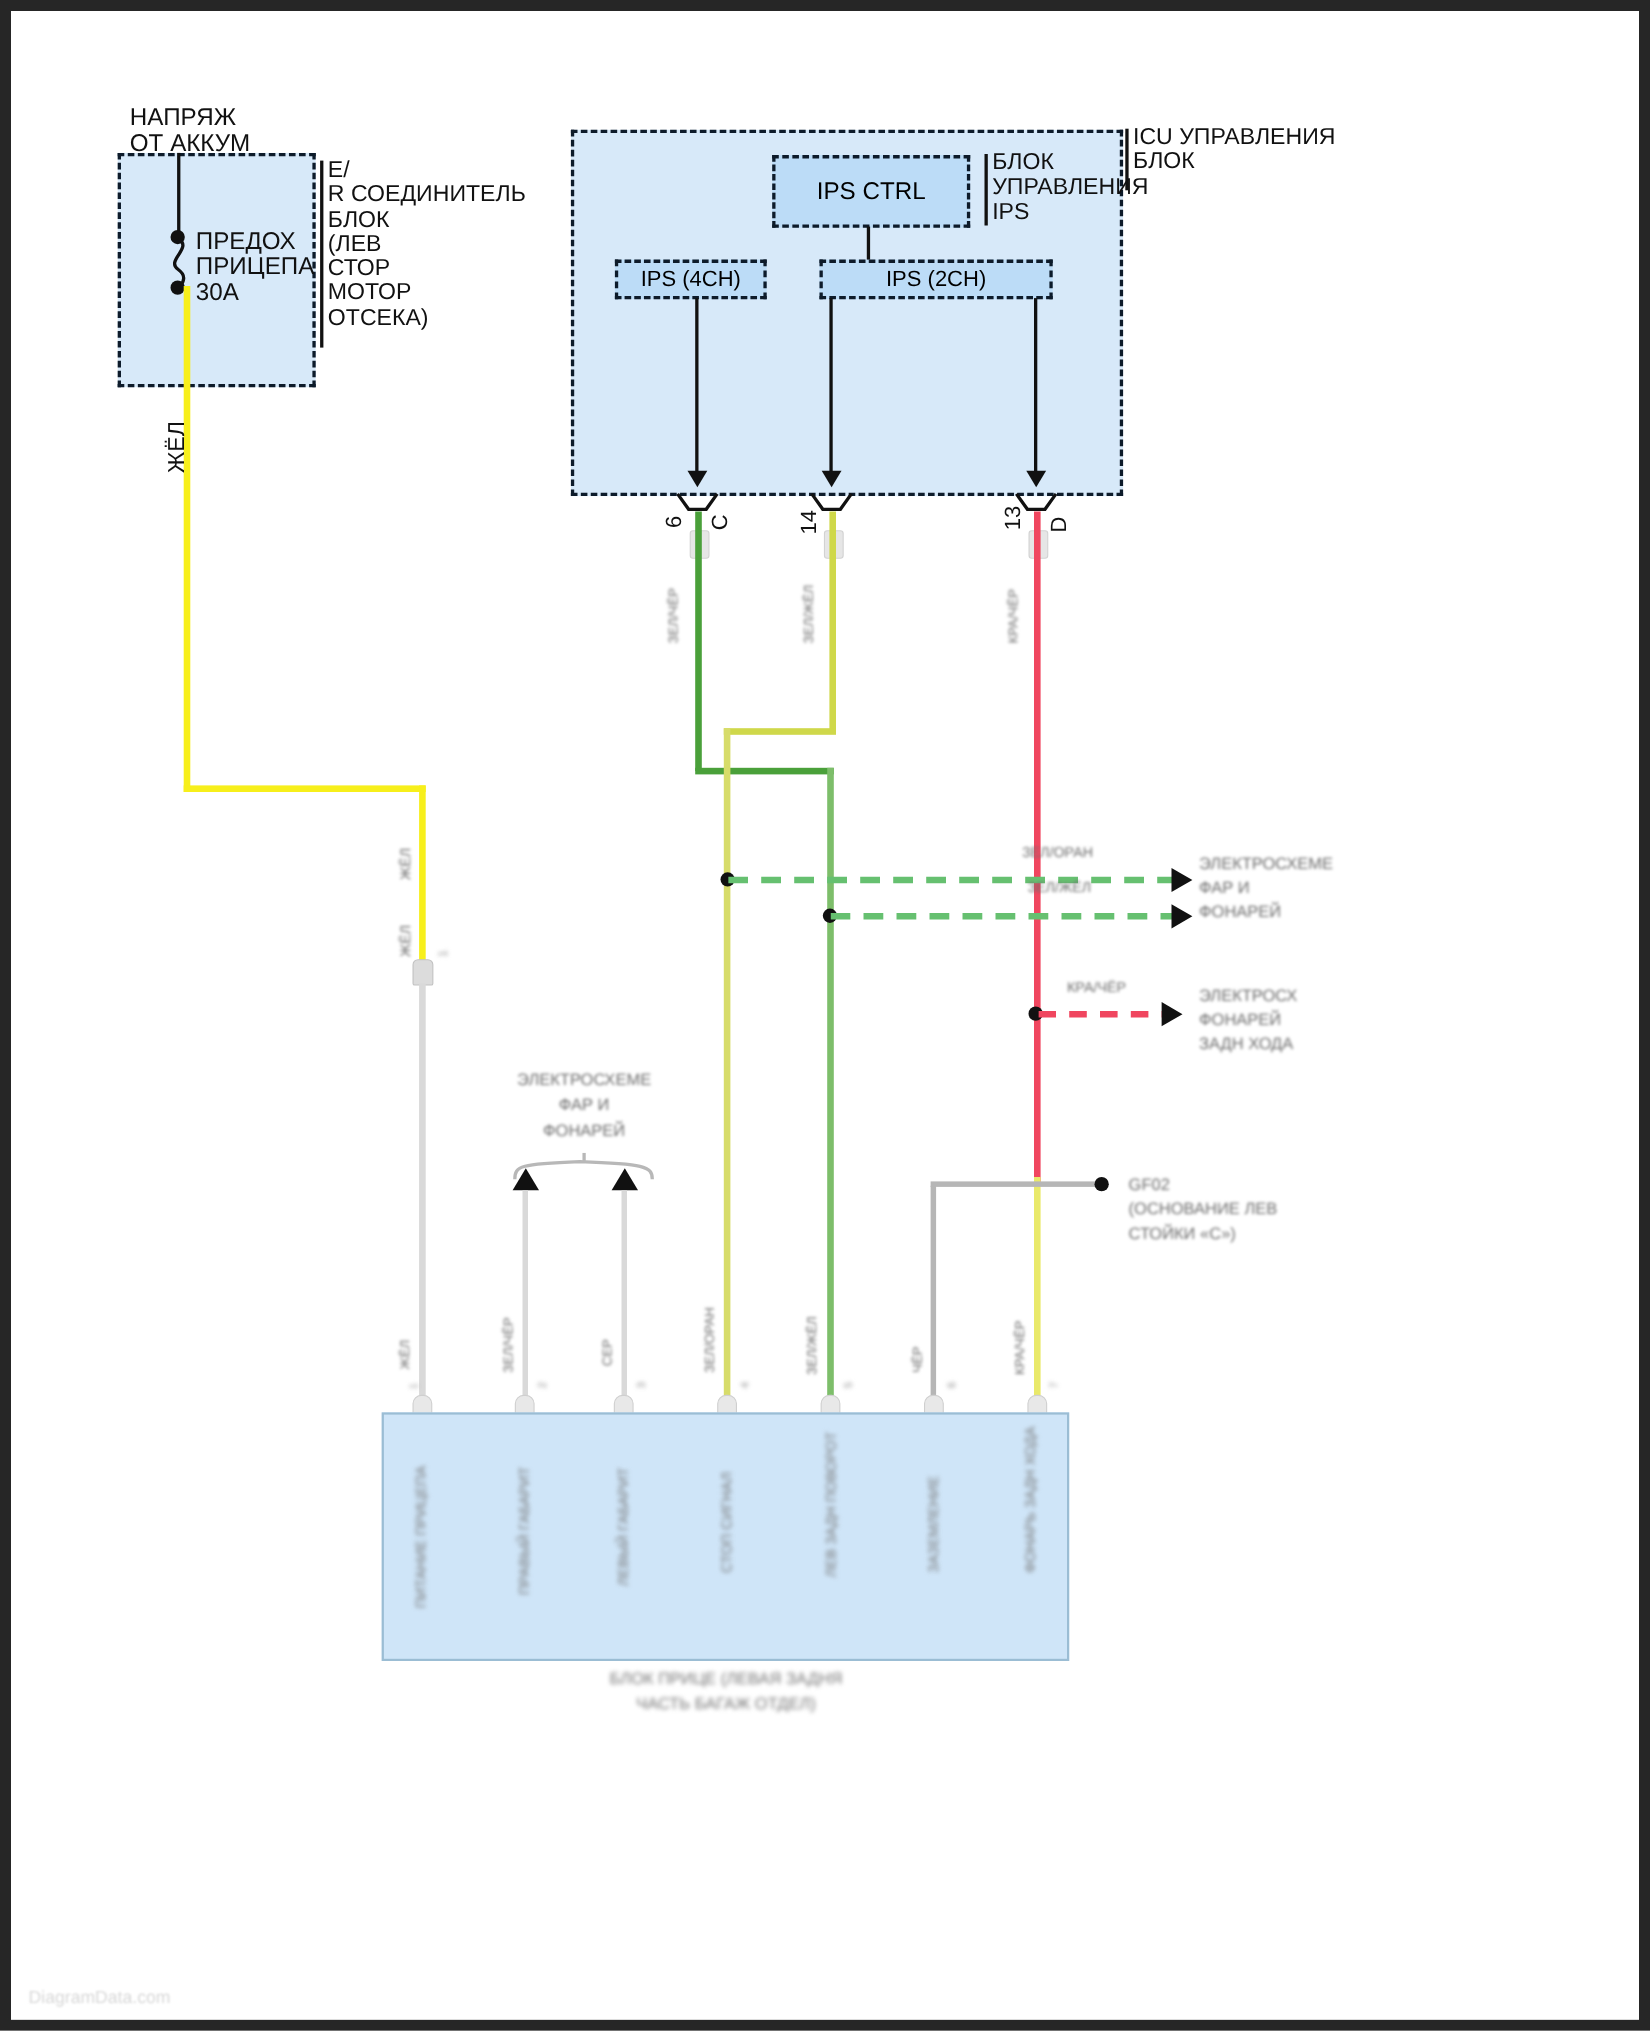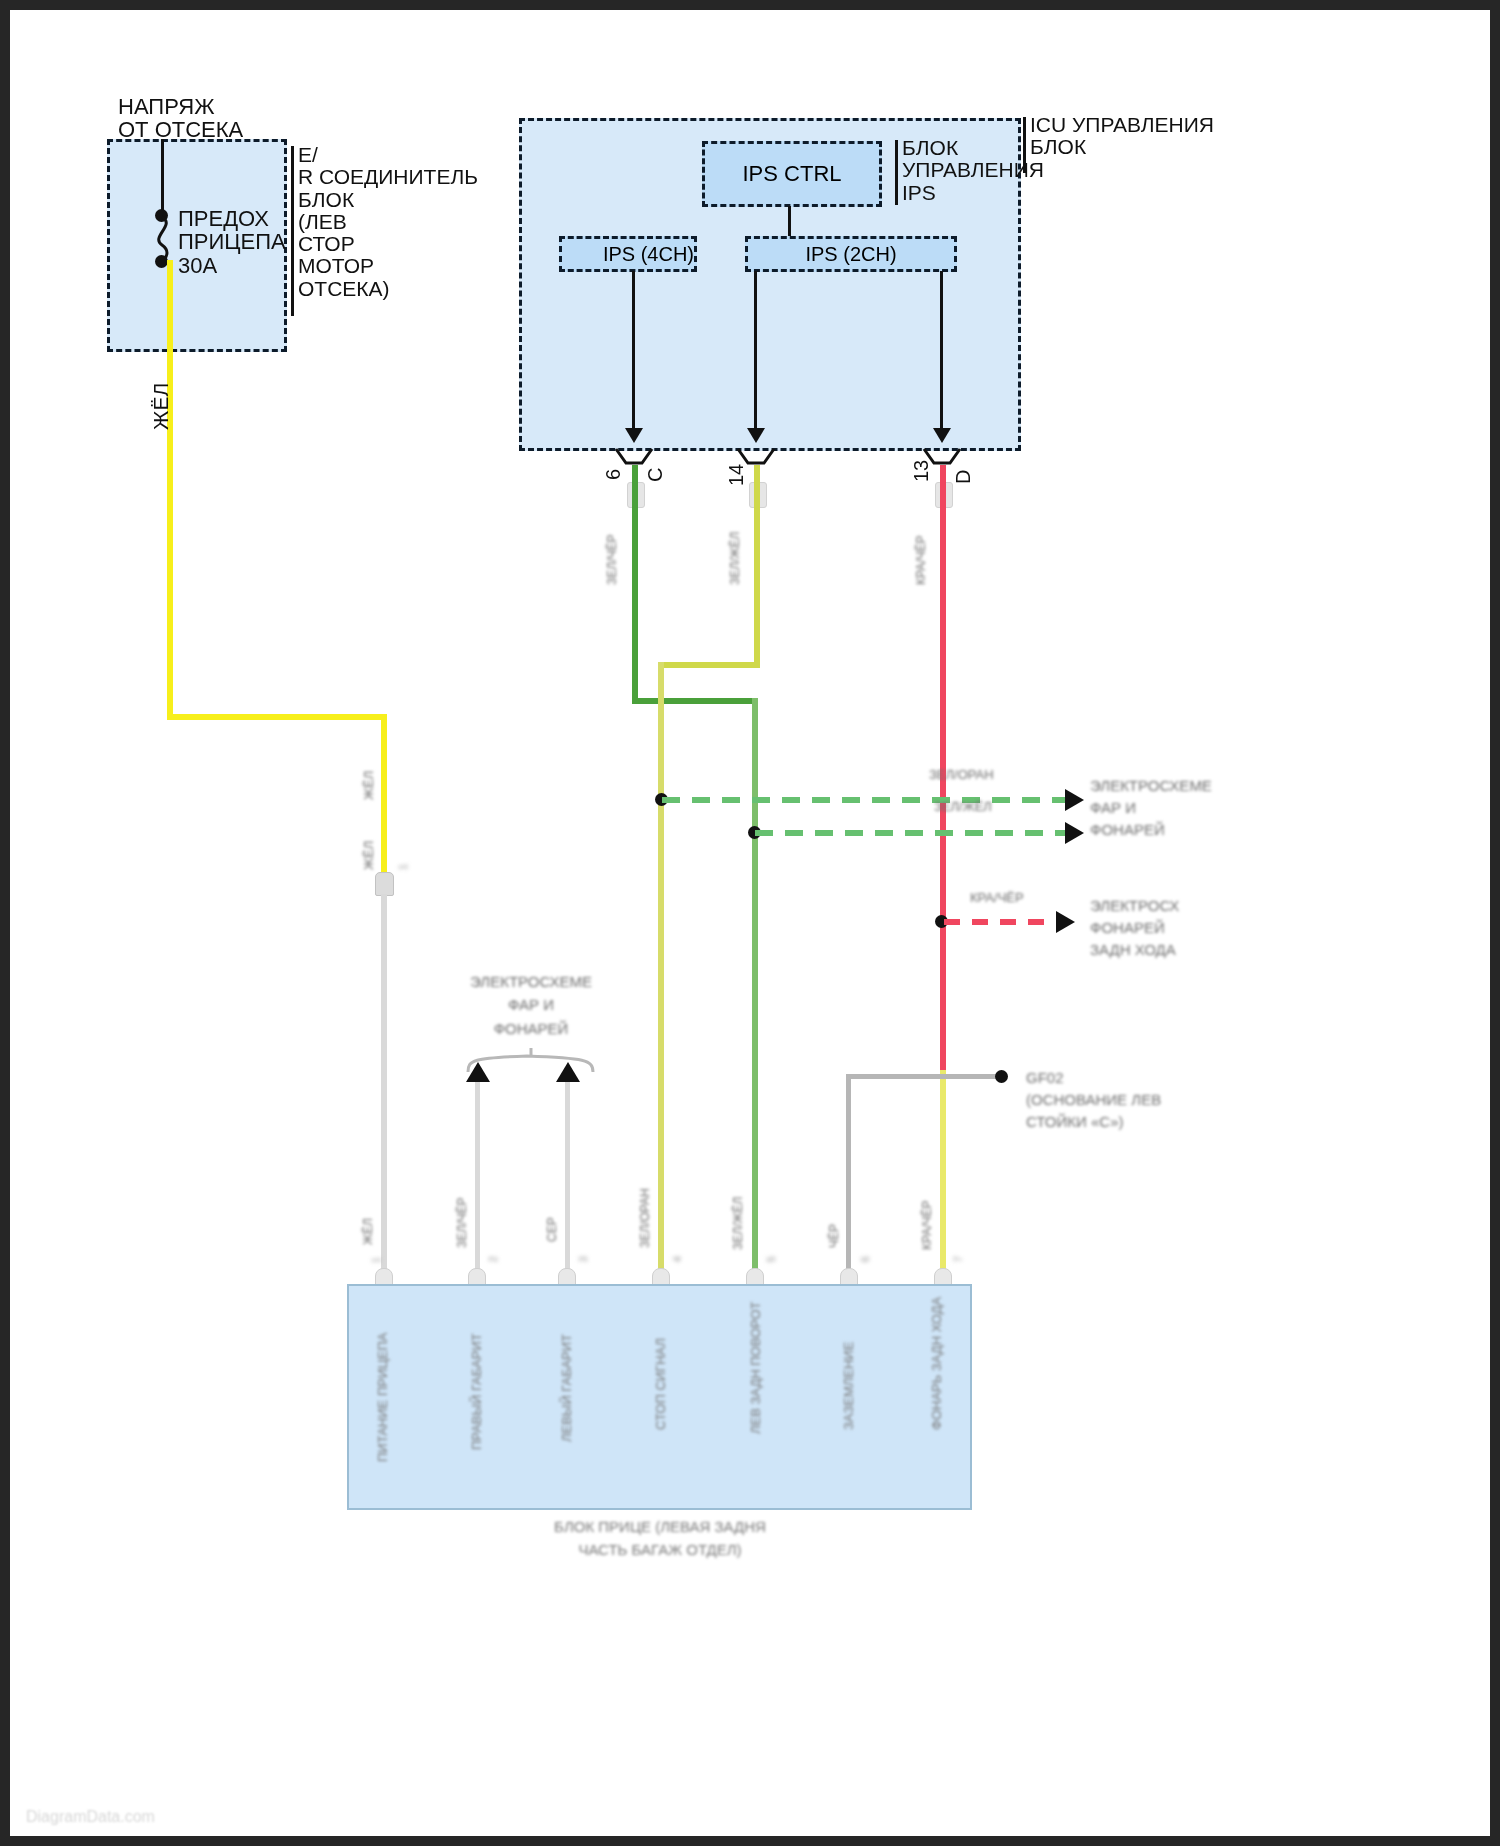--- a/index.html
+++ b/index.html
@@ -42,21 +42,21 @@
 </head>
 <body>
 
 <div id="page">
   <div id="frame"></div>
   <div id="canvas">
 
     <div class="blk dashbox" style="left:97px;top:129px;width:180px;height:213px;"></div>
 
     <div class="lbl f22" style="left:108px;top:85px;">НАПРЯЖ
-ОТ ОТСЕКА</div>
+ОТ АККУМ</div>
 
     <div class="wire" style="left:151px;top:129px;width:3px;height:76px;background:#111;"></div>
     <div class="dot" style="left:145px;top:199px;"></div>
 
     <svg class="blk" style="left:140px;top:205px;width:30px;height:50px;">
       <path d="M12,2 C26,10 0,22 12,30 C22,37 14,44 13,48" stroke="#111" stroke-width="3" fill="none"></path>
     </svg>
     <div class="dot" style="left:145px;top:245px;"></div>
     <div class="lbl f22" style="left:168px;top:197px;">ПРЕДОХ
 ПРИЦЕПА
@@ -97,21 +97,21 @@
       <span class="f22">IPS
 CTRL</span>
     </div>
     <div class="lbl f21" style="left:892px;top:127px;">БЛОК
 УПРАВЛЕНИЯ
 IPS</div>
     <div class="wire" style="left:885px;top:130px;width:3px;height:65px;background:#111;"></div>
 
     <div class="wire" style="left:778px;top:196px;width:3px;height:32px;background:#111;"></div>
 
-    <div class="blk innerbox" style="left:549px;top:226px;width:138px;height:36px;justify-content:flex-end;">
+    <div class="blk innerbox" style="left:549px;top:226px;width:138px;height:36px;">
       <span class="f20">IPS (4CH)</span>
     </div>
 
     <div class="blk innerbox" style="left:735px;top:226px;width:212px;height:36px;">
       <span class="f20">IPS (2CH)</span>
     </div>
 
     <div class="wire" style="left:622px;top:261px;width:3px;height:160px;background:#111;"></div>
     <div class="arrowdn" style="left:615px;top:418px;"></div>
 

